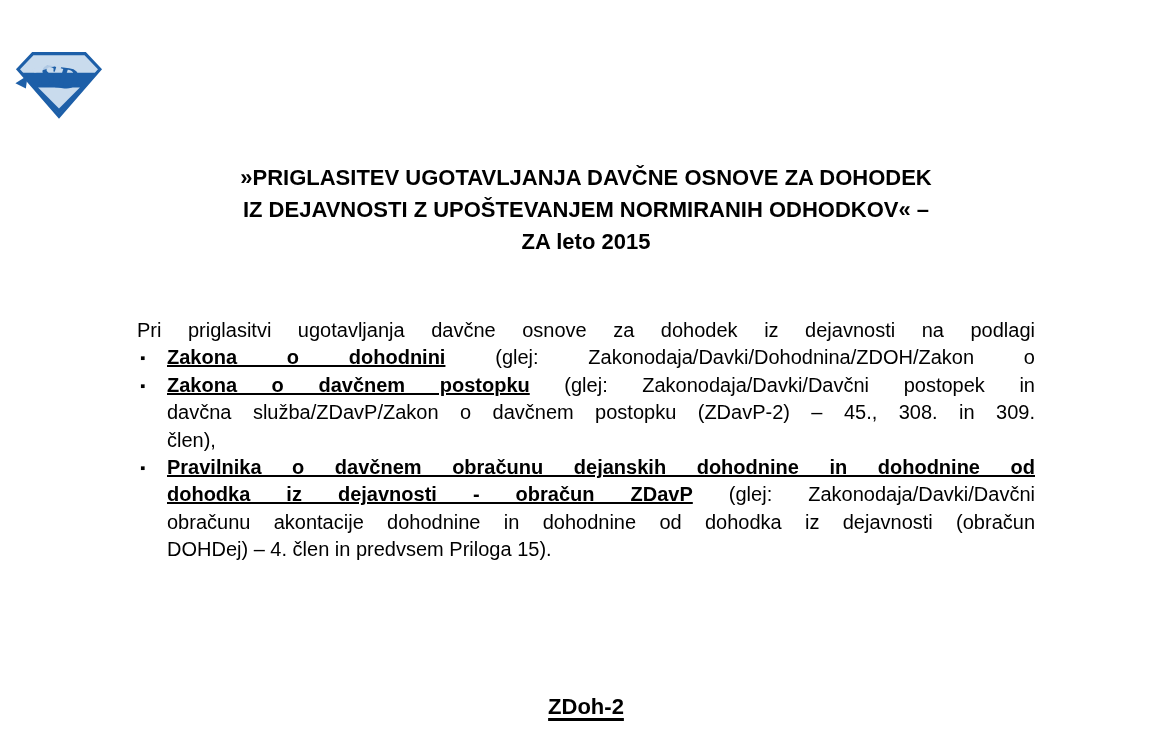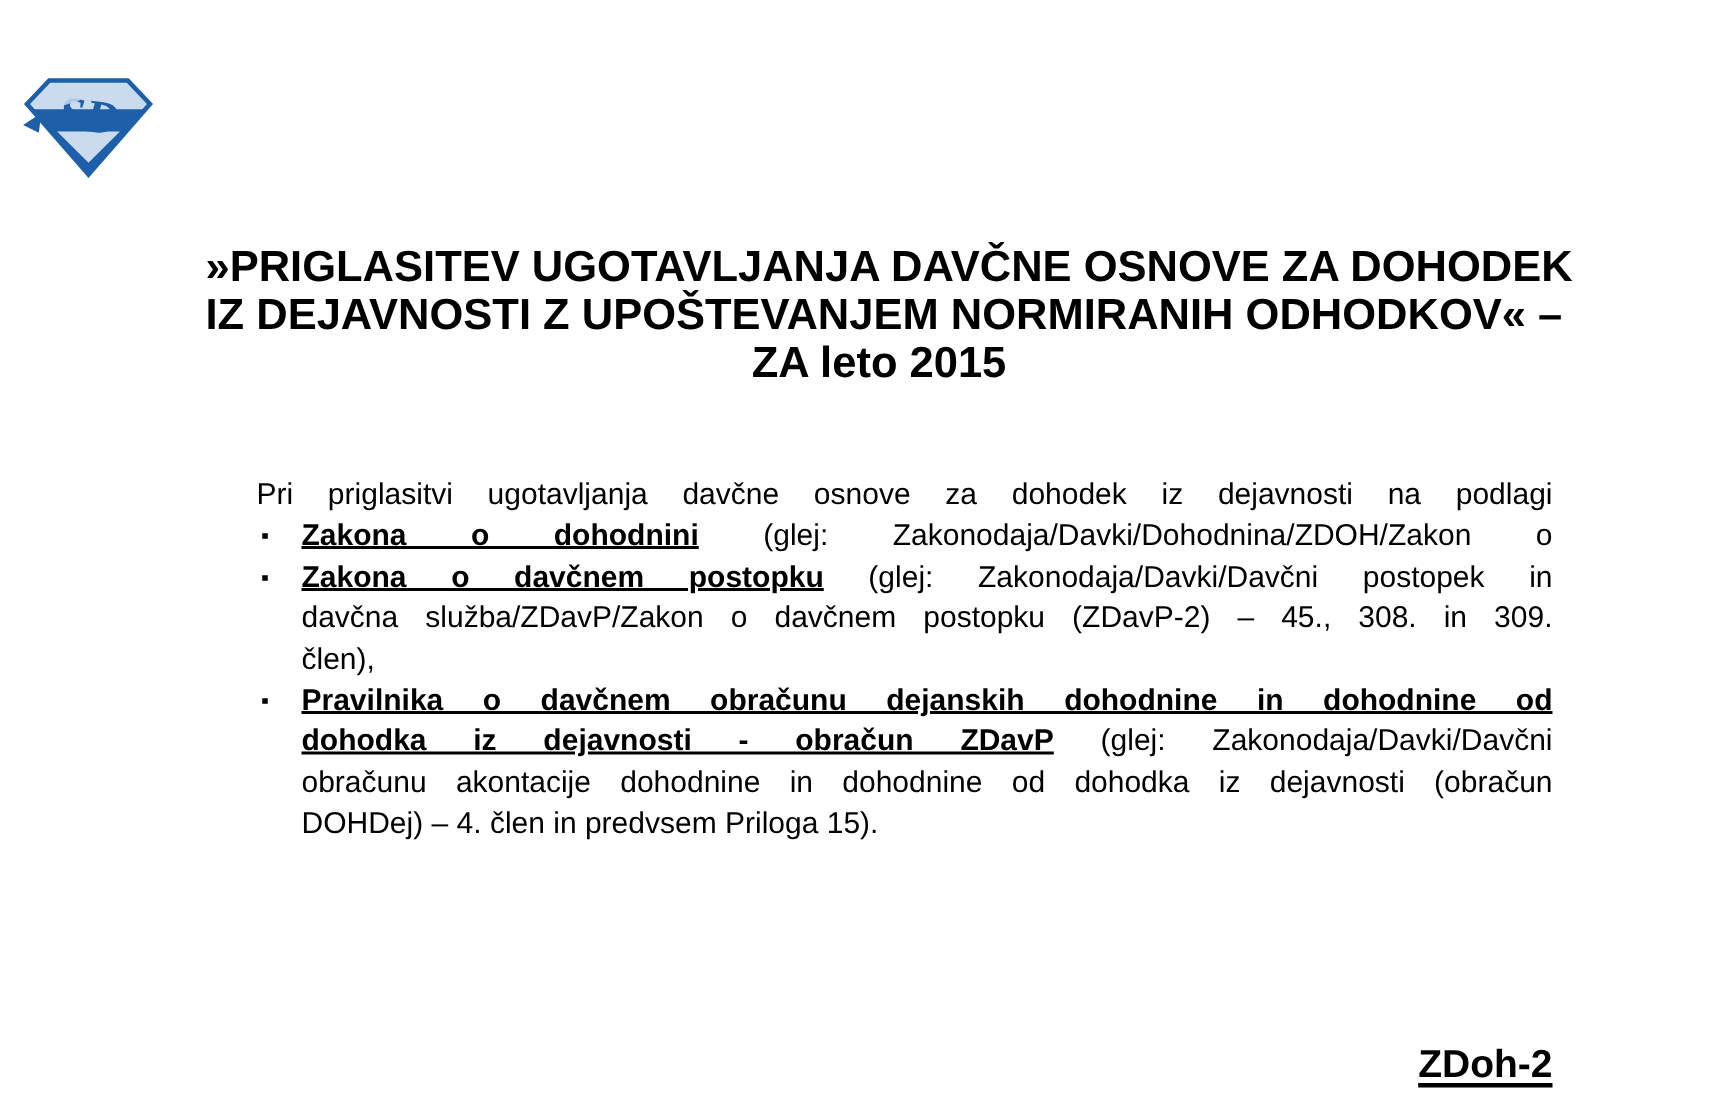--- a/index.html
+++ b/index.html
@@ -20,49 +20,49 @@
     font-family: "Liberation Serif", serif;
     font-weight: bold;
     font-style: italic;
   }
   .title {
     position: absolute;
     left: 137px; top: 162px;
     width: 898px;
     text-align: center;
     font-weight: bold;
-    font-size: 29px;
+    font-size: 22px;
     line-height: 32px;
     letter-spacing: 0px;
   }
   .title .title-line { white-space: nowrap; }
   .body-block {
     position: absolute;
     left: 137px; top: 317px;
     width: 898px;
     font-size: 20px;
     line-height: 27.4px;
   }
-  .para { position: relative; margin-left: 34px; }
+  .para { position: relative; }
   .line { text-align: justify; text-align-last: left; }
   .line.fill { text-align-last: justify; }
   .line.indent { padding-left: 30px; }
   .bold { font-weight: bold; text-decoration: underline; }
   .bullet-marker {
     position: absolute;
     left: 3px; top: 0;
     font-size: 15px;
     line-height: 27.4px;
   }
   .footer {
     position: absolute;
     left: 137px; top: 694px;
     width: 898px;
-    text-align: right;
-    font-size: 26px;
+    text-align: center;
+    font-size: 22px;
     font-weight: bold;
   }
   .footer .footer-text {
     text-decoration: underline;
     text-decoration-thickness: 2.5px;
     text-underline-offset: 4px;
     cursor: pointer;
   }
 </style>
 </head>

